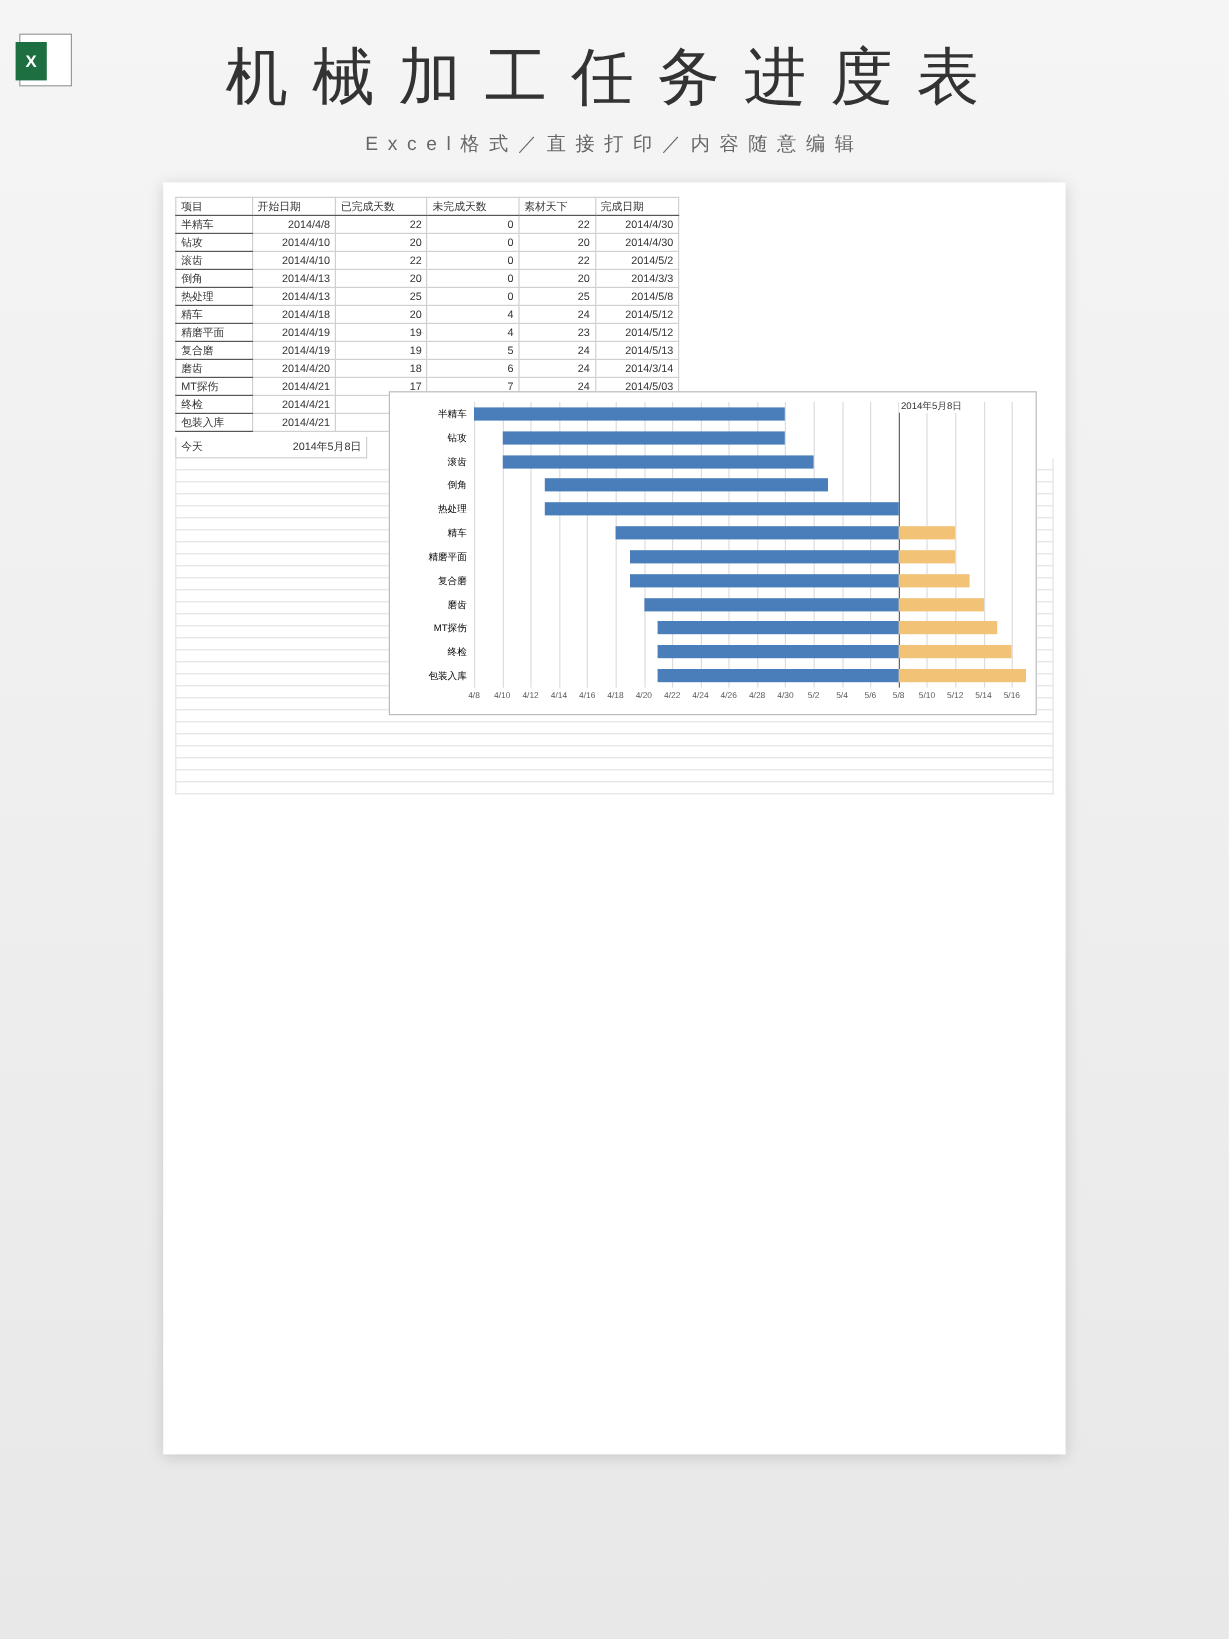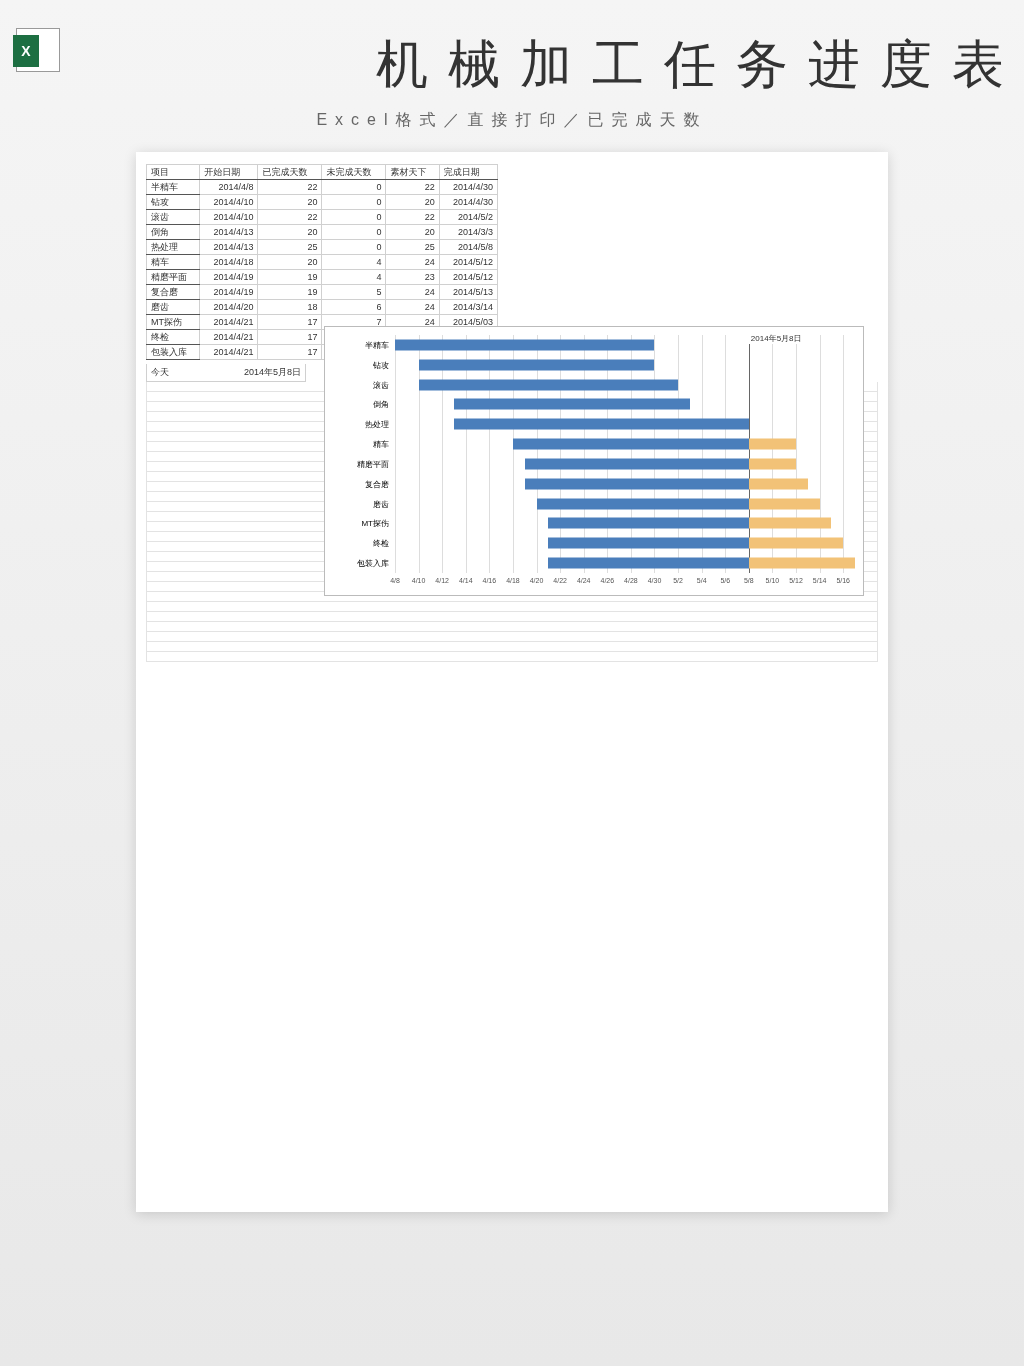--- a/index.html
+++ b/index.html
@@ -2,25 +2,25 @@
 <html><head>
 <meta charset="utf-8">
 <style>
   *{box-sizing:border-box;margin:0;padding:0}
   body{font-family:"Microsoft YaHei","SimSun",sans-serif;background:linear-gradient(180deg,#f5f5f5 0%,#e8e8e8 100%);width:1024px;height:1366px;overflow:hidden}
   .page{position:relative;width:100%;height:100%}
   .excel-icon{position:absolute;top:28px;left:16px;width:44px;height:44px}
   .excel-icon .box{width:44px;height:44px;background:#fff;border:1px solid #999;position:relative}
   .excel-icon .band{position:absolute;top:6px;left:-4px;width:26px;height:32px;background:#1d6f42;display:flex;align-items:center;justify-content:center}
   .excel-icon .band span{color:#fff;font-weight:bold;font-size:14px}
-  .title{position:absolute;top:30px;left:0;width:100%;text-align:right;font-size:52px;letter-spacing:20px;color:#333;font-weight:400}
+  .title{position:absolute;top:30px;left:0;width:100%;text-align:center;font-size:52px;letter-spacing:20px;color:#333;font-weight:400}
   .subtitle{position:absolute;top:110px;left:0;width:100%;text-align:center;font-size:16px;letter-spacing:8px;color:#666}
   .paper{position:absolute;top:152px;left:136px;width:752px;height:1060px;background:#fff;box-shadow:0 2px 12px rgba(0,0,0,0.15)}
   .sheet{padding:12px 10px;font-size:9px;color:#333}
-  table.data{border-collapse:collapse;width:352px}
+  table.data{border-collapse:collapse;width:420px}
   table.data th,table.data td{border:1px solid #d0d0d0;padding:1px 4px;font-size:9px;height:12px;line-height:12px;font-weight:normal;text-align:left;white-space:nowrap}
   table.data th{border-bottom:1px solid #555}
   table.data td.name{border-bottom:1px solid #555}
   table.data td.num{text-align:right}
   .today-row{margin-top:4px;border:1px solid #d0d0d0;border-top:0;padding:2px 4px;width:160px;font-size:9px;display:flex;justify-content:space-between}
   .filler{margin-top:0}
   .filler .row{border:1px solid #e3e3e3;border-top:0;height:10px;width:100%}
   .chart{position:absolute;top:174px;left:188px;width:540px;height:270px;border:1px solid #bbb;background:#fff}
   .chart-area{position:absolute;top:8px;left:70px;right:8px;bottom:22px}
   .gridv{position:absolute;top:0;bottom:0;width:1px;background:#ddd}
@@ -39,21 +39,21 @@
 
 <div class="page">
   <div class="excel-icon">
     <div class="box">
         <div class="band">
           <span>X</span>
         </div>
       </div>
   </div>
   <div class="title">机械加工任务进度表</div>
-  <div class="subtitle">Excel格式／直接打印／已完成天数</div>
+  <div class="subtitle">Excel格式／直接打印／内容随意编辑</div>
 
   <div class="paper">
     <div class="sheet">
       <table class="data">
         <thead>
           <tr>
             <th>项目</th>
             <th>开始日期</th>
             <th>已完成天数</th>
             <th>未完成天数</th>

